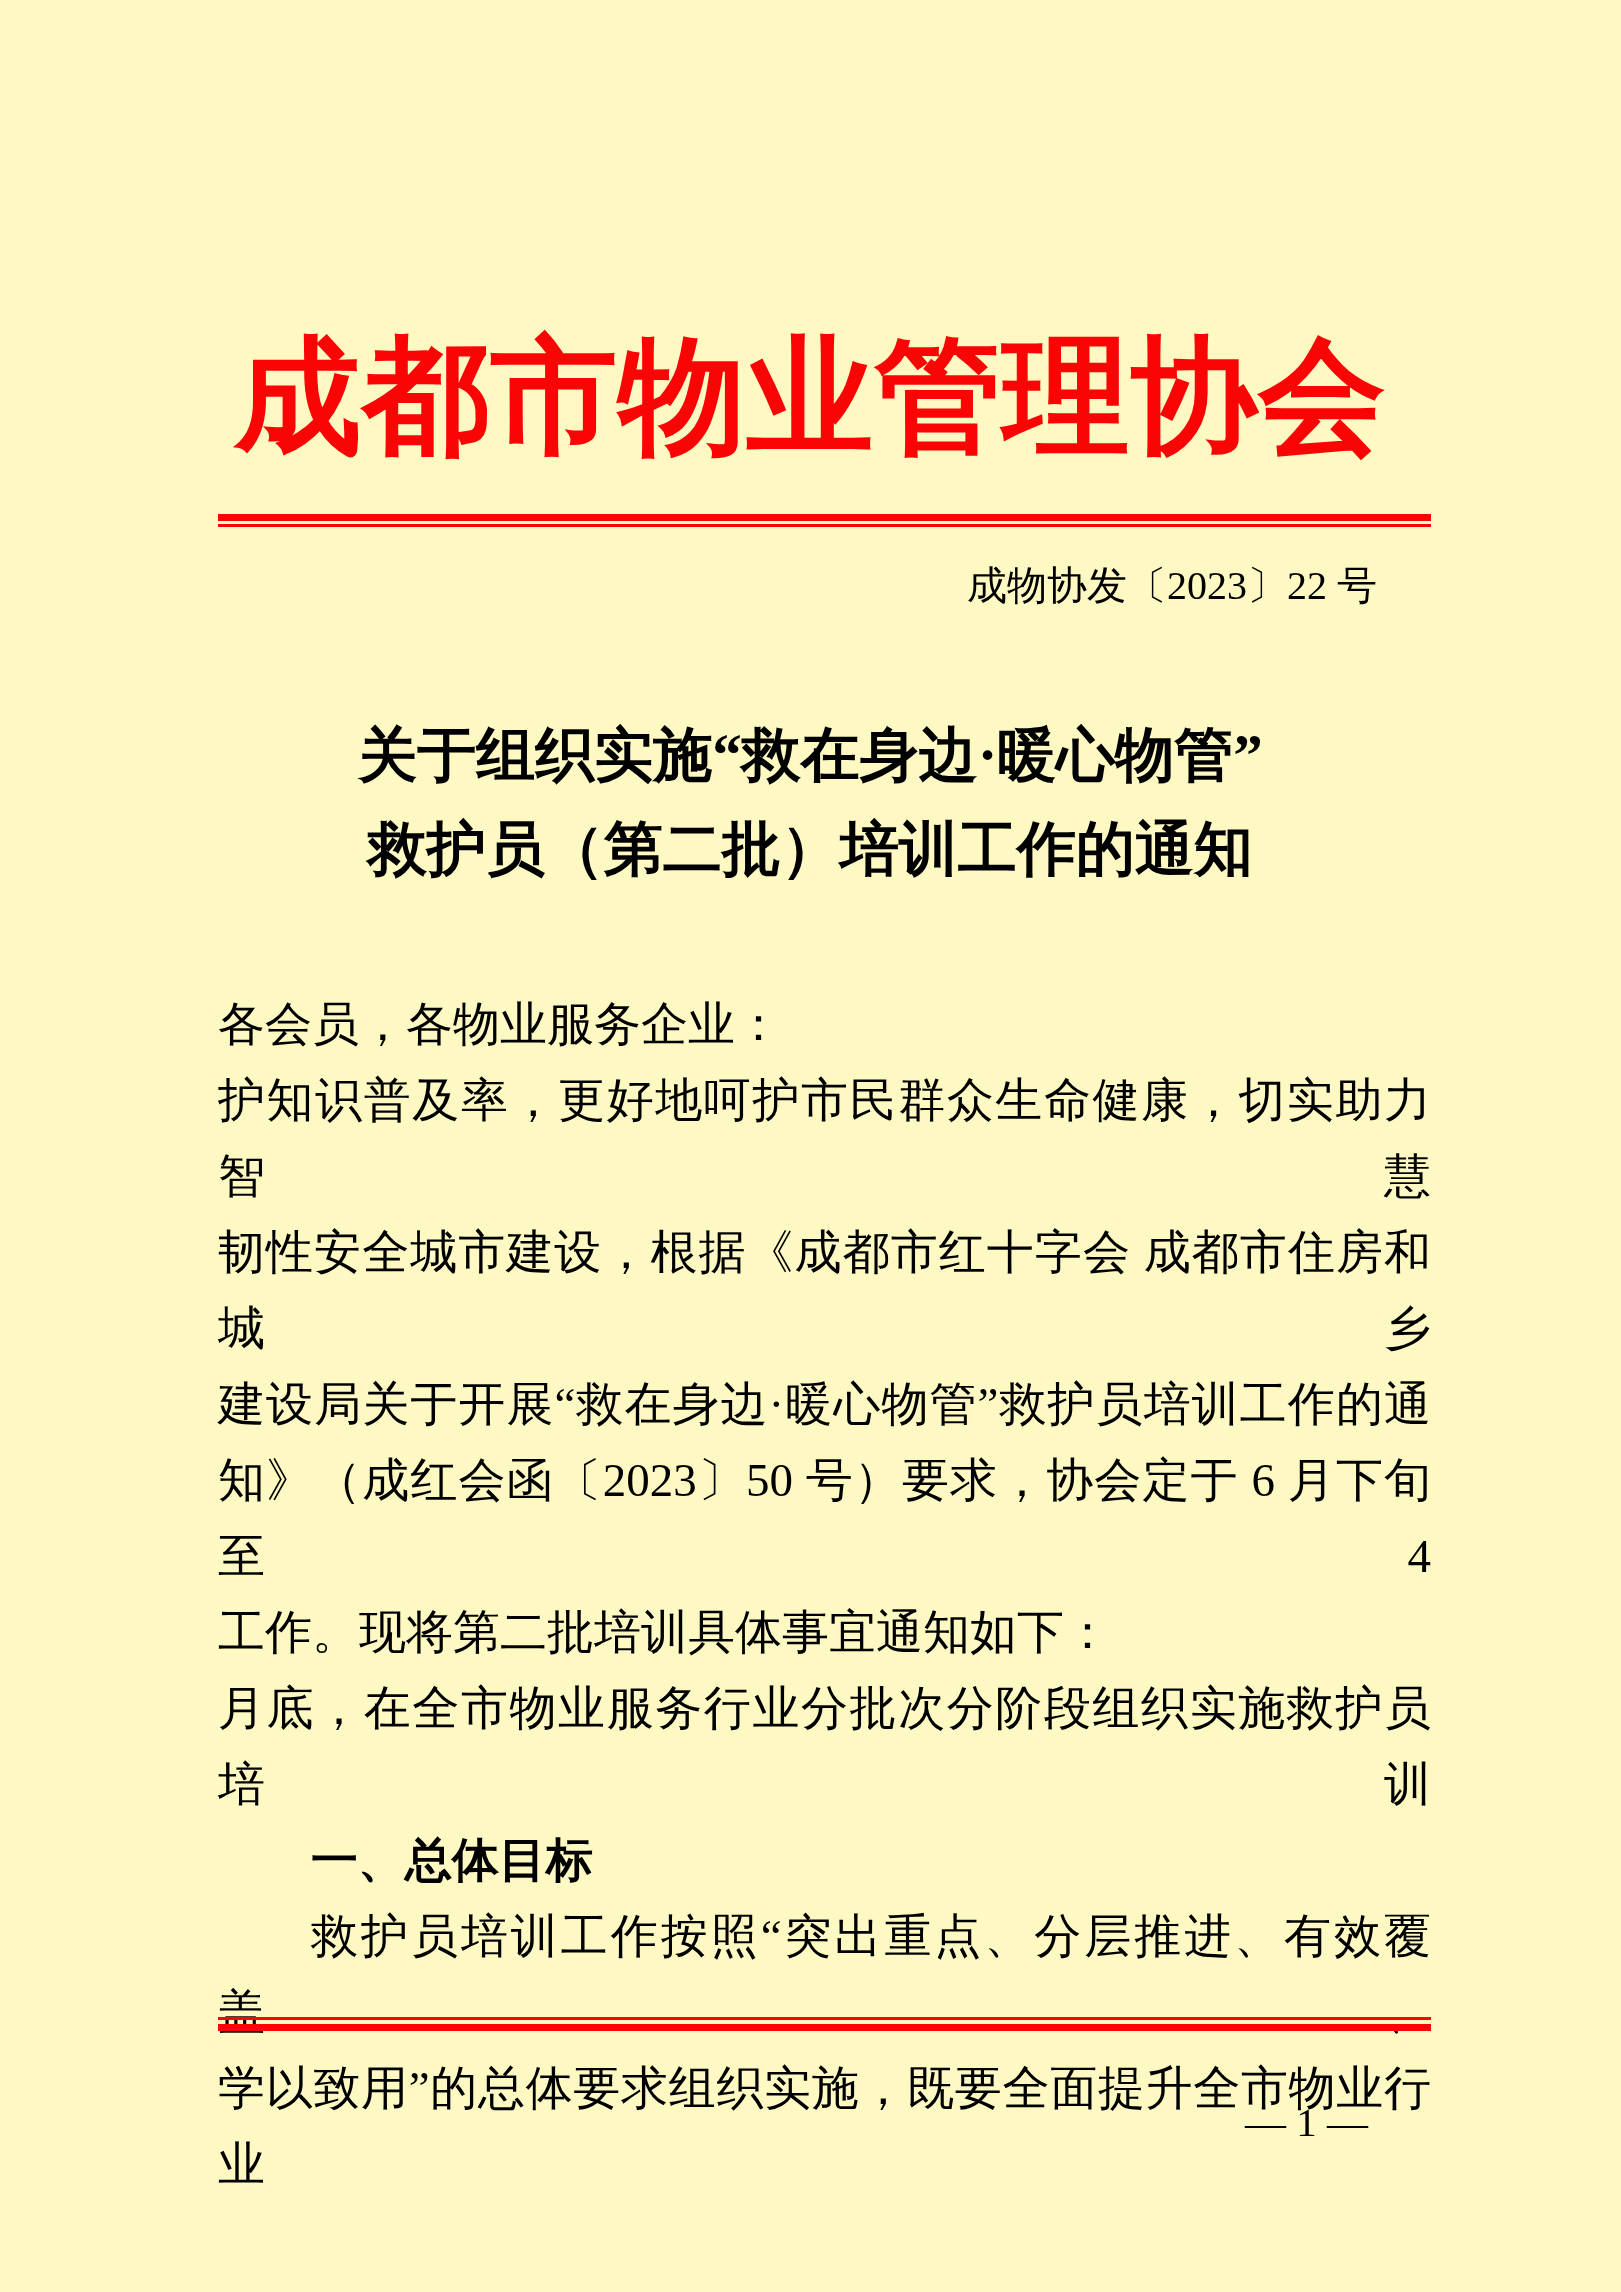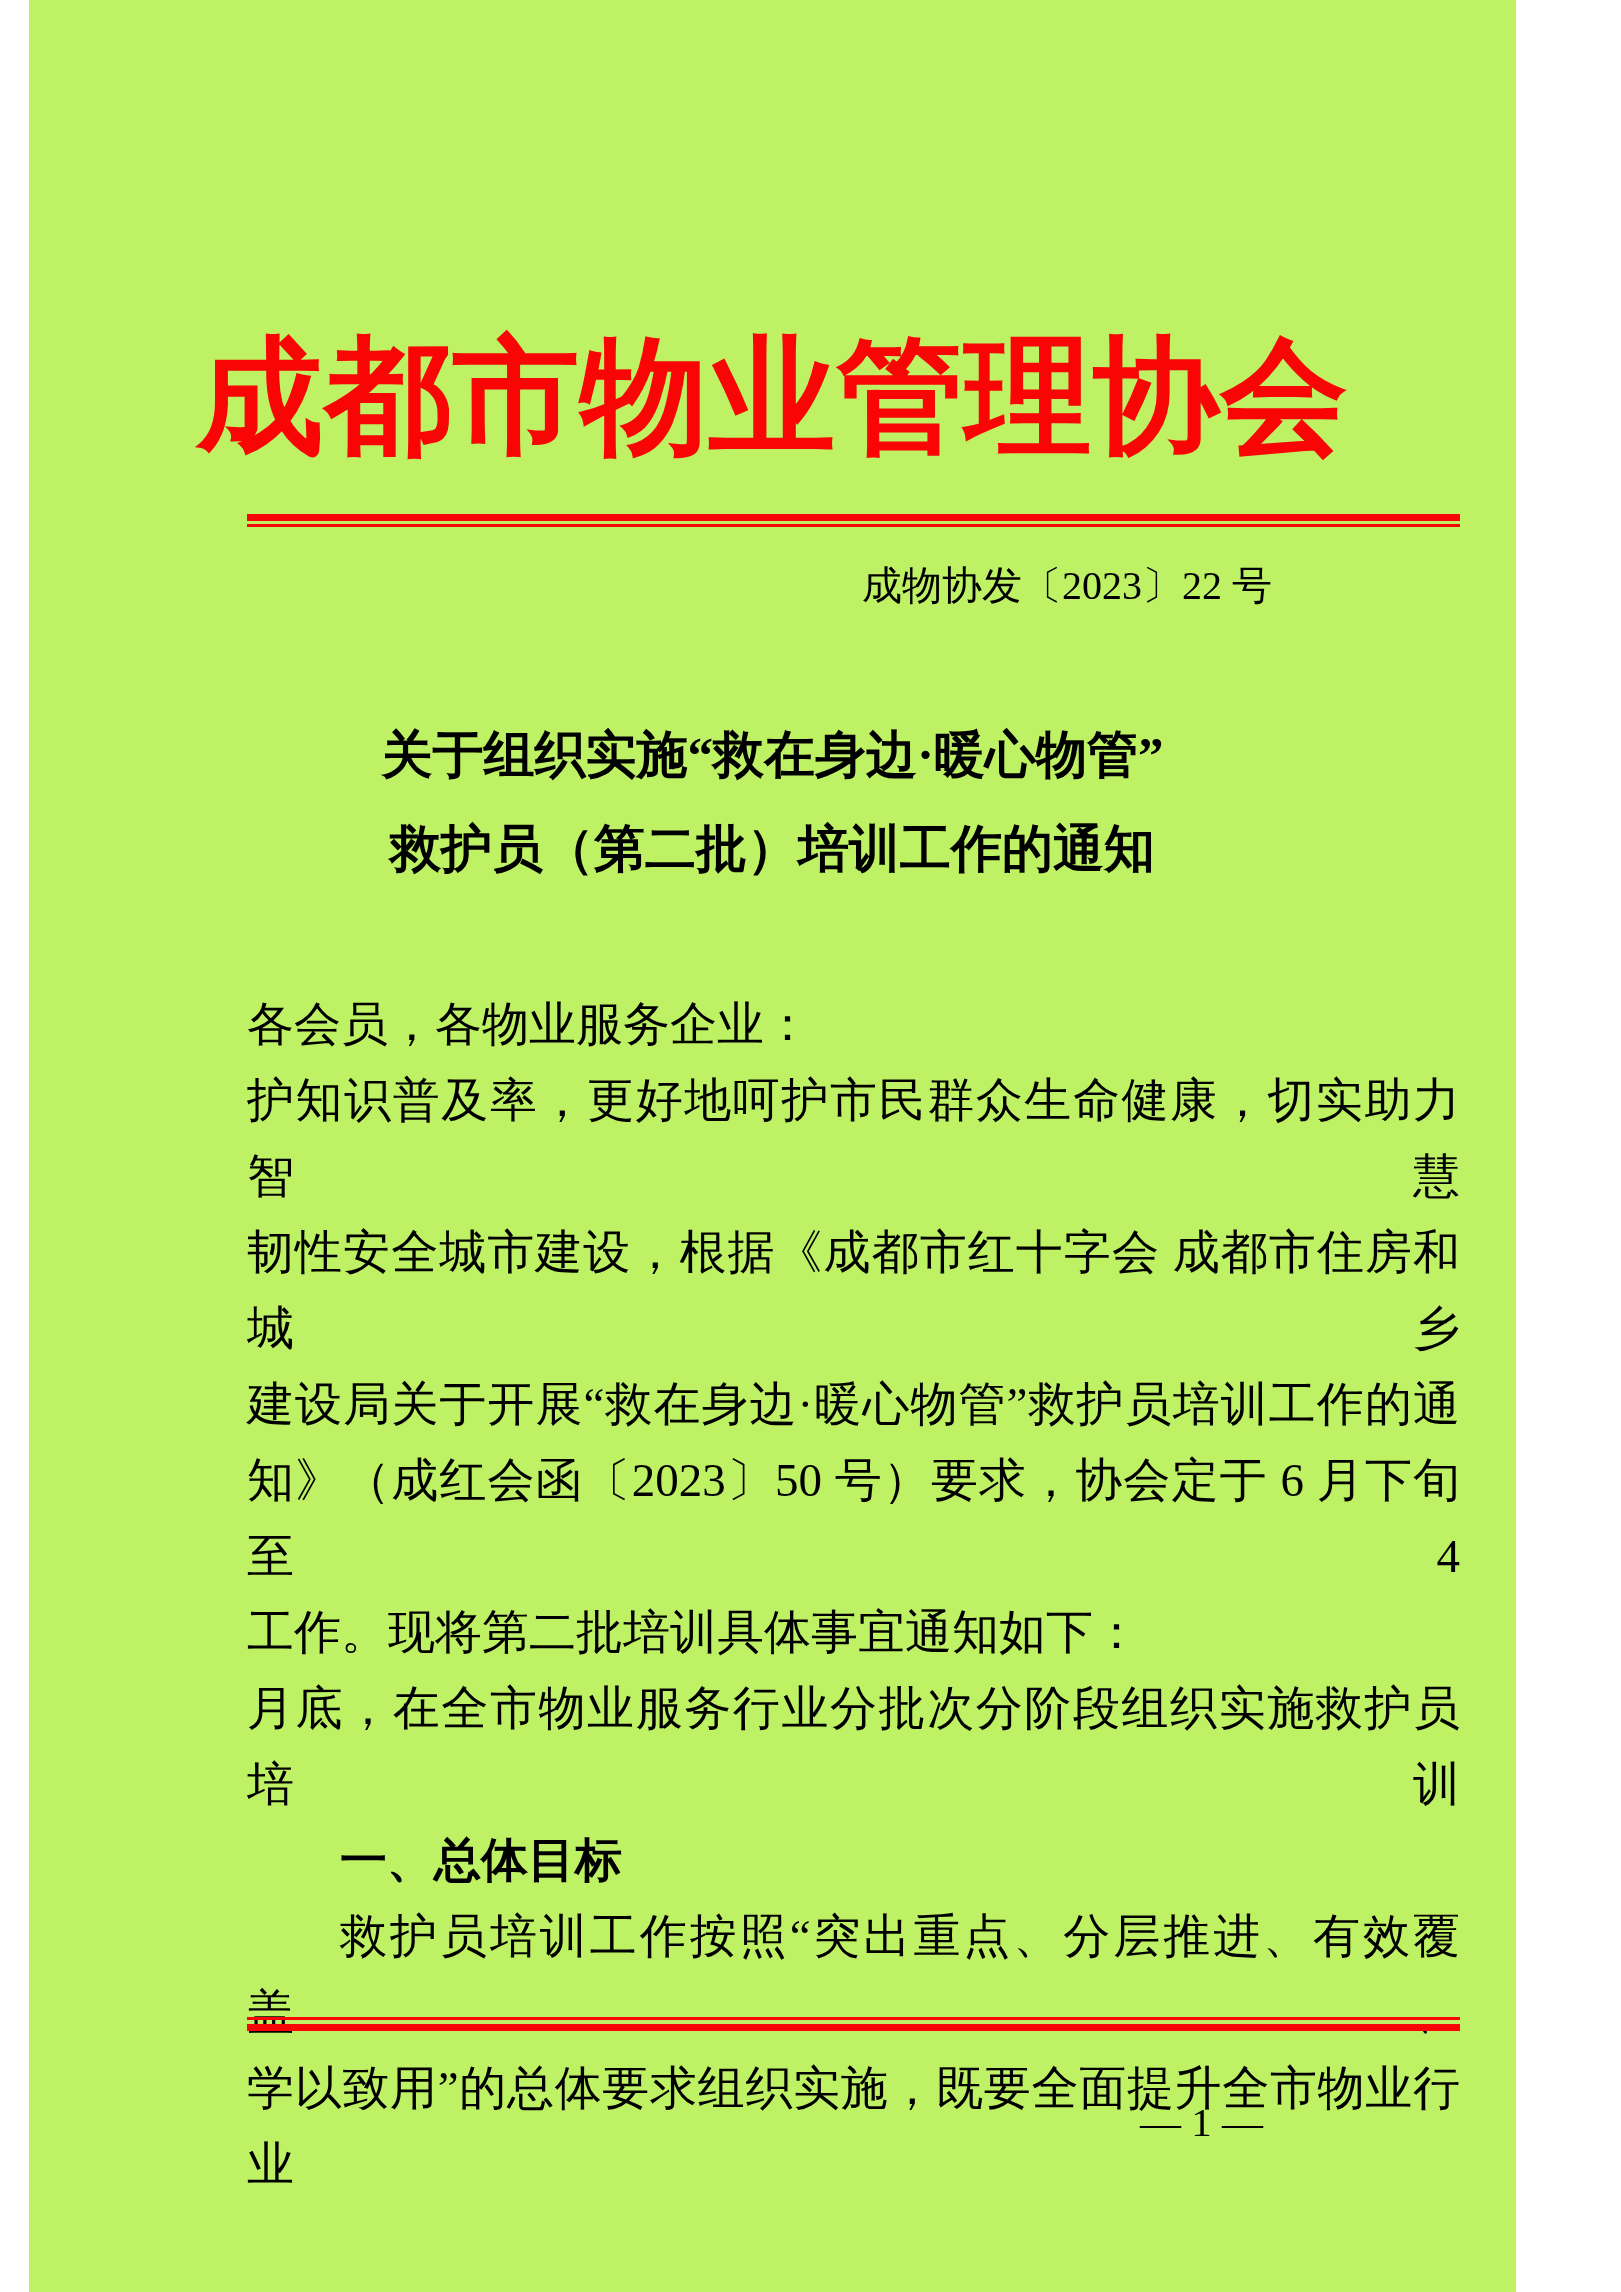--- a/index.html
+++ b/index.html
@@ -2,27 +2,26 @@
 <html><head>
 <meta charset="utf-8">
 <style>
   html, body {
     margin: 0;
     padding: 0;
     background: #ffffff;
   }
   .page {
     position: relative;
-    width: 1487px;
+    width: 1621px;
     height: 2293px;
-    background: #bef264;
+    background: #fef9c3;
     overflow: hidden;
     color: #000000;
     font-family: "Liberation Serif", "DejaVu Serif", serif;
-    margin-left: 29px;
     --accent-red: #f90505;
   }
 
   
   .masthead {
     position: absolute;
     top: 326px;
     left: 0;
     width: 100%;
     text-align: center;
@@ -64,21 +63,21 @@
   }
 
   
   .doc-title {
     position: absolute;
     top: 708px;
     left: 0;
     width: 100%;
     text-align: center;
     font-weight: bold;
-    font-size: 51px;
+    font-size: 59px;
     line-height: 94px;
     font-family: "Liberation Serif", "DejaVu Serif", serif;
     white-space: nowrap;
   }
 
   
   .body-lines {
     position: absolute;
     top: 986px;
     left: 218px;

